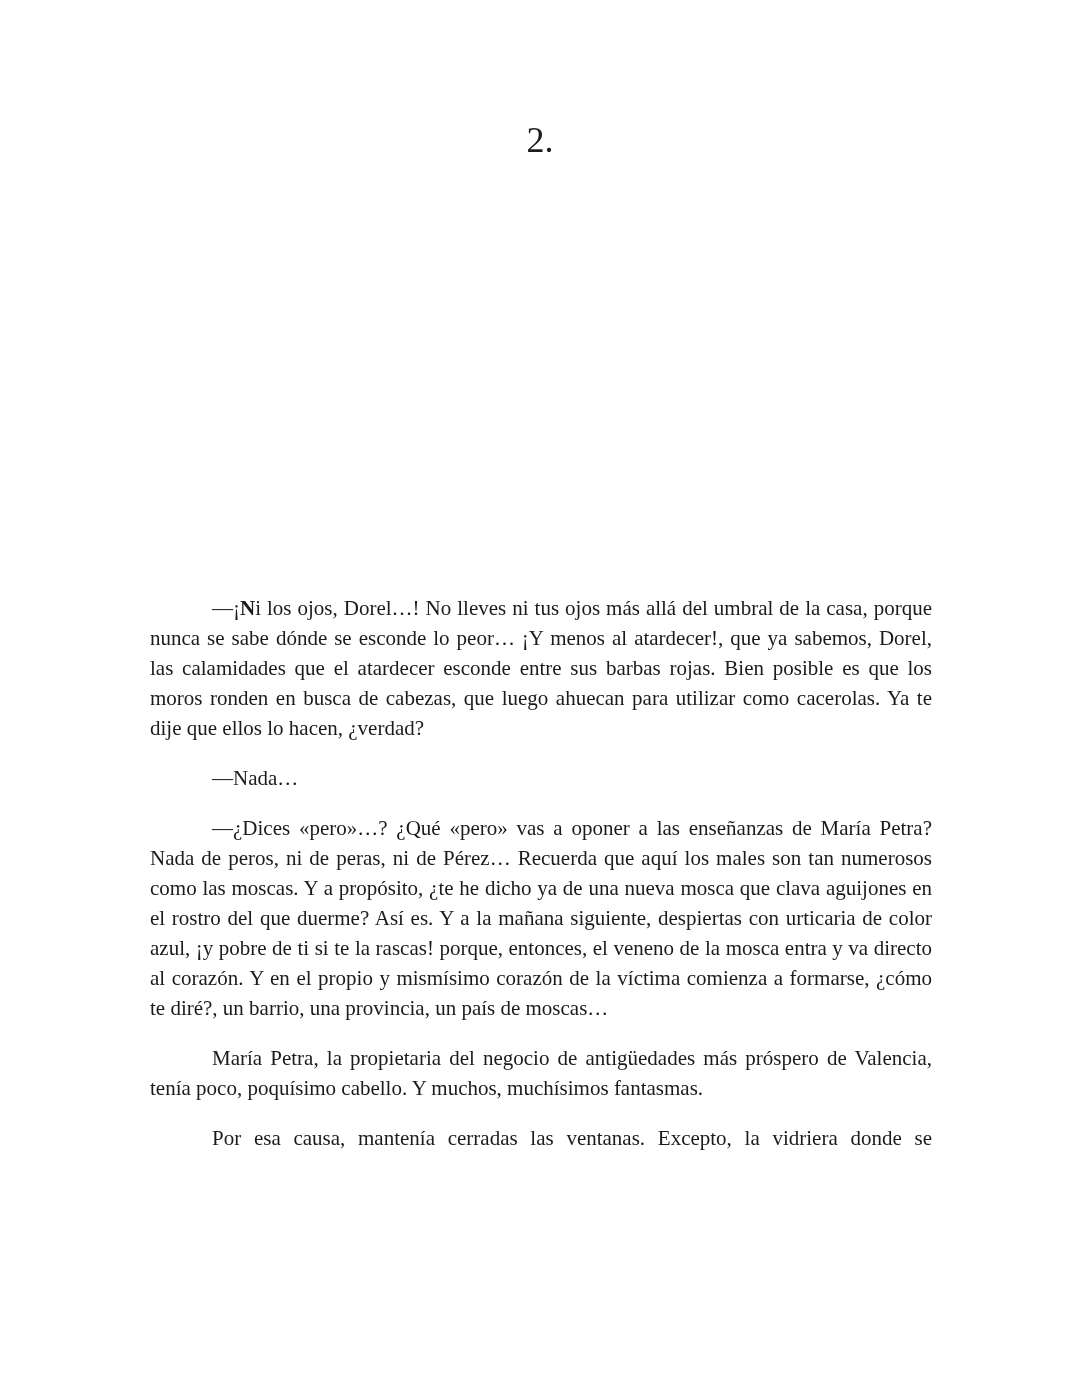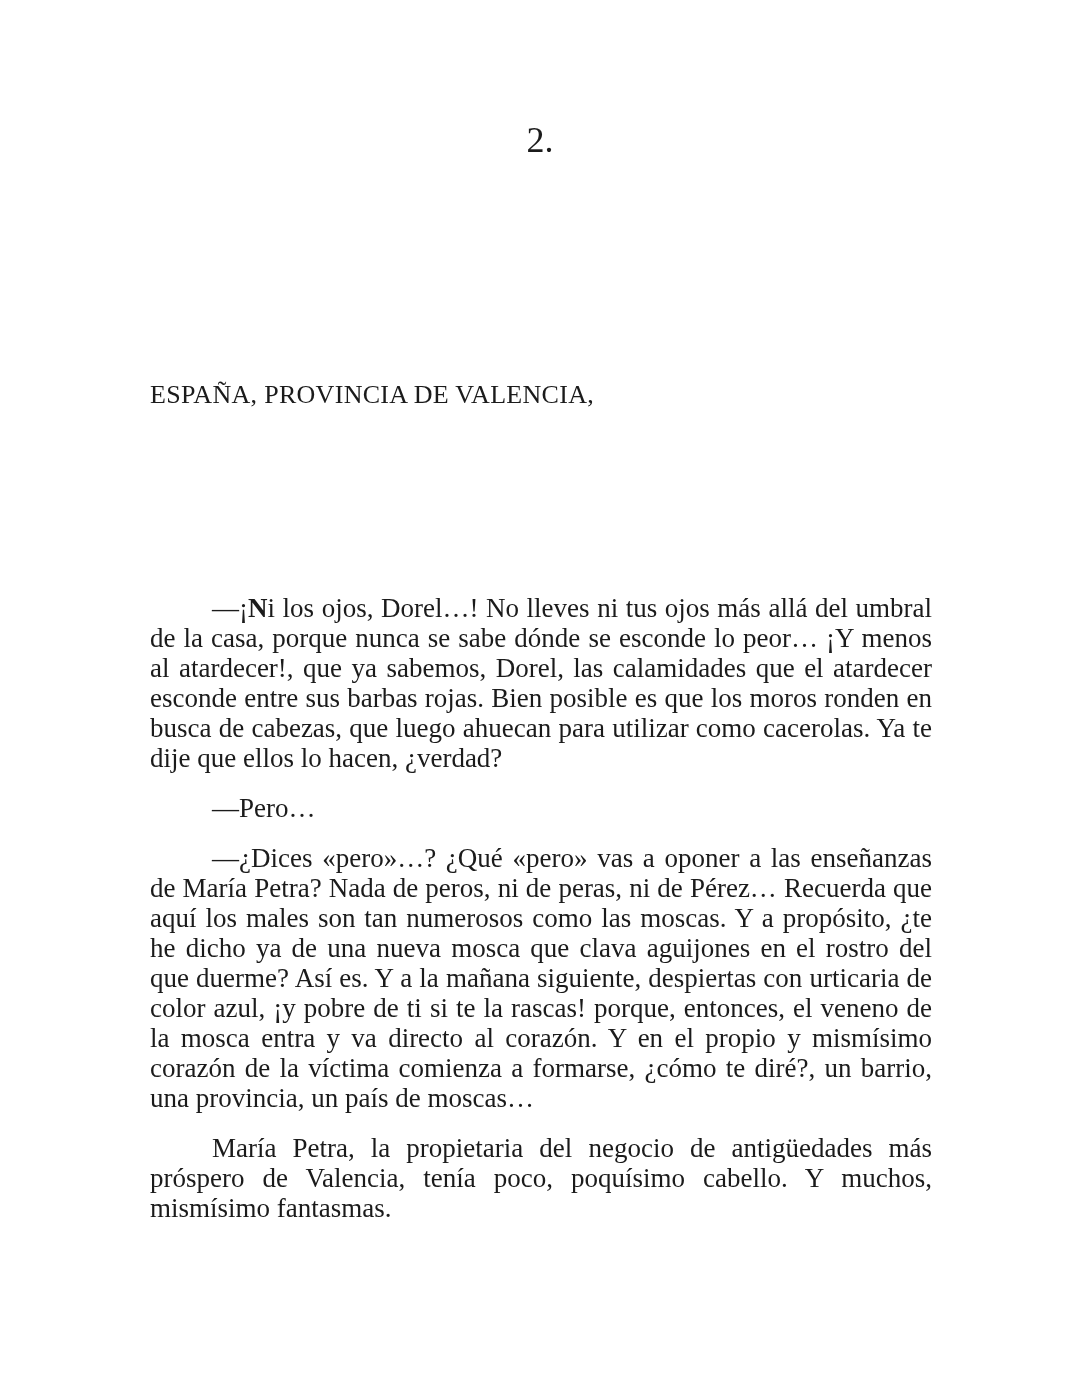--- a/index.html
+++ b/index.html
@@ -34,49 +34,49 @@
     letter-spacing: 0.3px;
     white-space: nowrap;
   }
   .dateline-location { top: 380px; }
   .dateline-date     { top: 485px; }
   .body-text {
     position: absolute;
     top: 593px;
     left: 150px;
     width: 782px;
-    font-size: 27px;
+    font-size: 21px;
     line-height: 30px;
     text-align: justify;
   }
   .para {
     margin: 0 0 20px 0;
     text-indent: 62px;
   }
   .para:last-child { margin-bottom: 0; }
   .force-justify { text-align-last: justify; }
   .lead-letter { font-weight: 700; }
 </style>
 </head>
 <body>
 
 <div class="page">
 
   <div class="chapter-number">2.</div>
 
-  <div class="dateline dateline-location">ESPAÑA, PROVINCIA DE VALENCIA,</div>
 
 
   <div class="body-text">
 
     <p class="para"><span>—¡</span><span class="lead-letter">N</span><span>i los ojos, Dorel…! No lleves ni tus ojos más allá del umbral de la casa, porque nunca se sabe dónde se esconde lo peor… ¡Y menos al atardecer!, que ya sabemos, Dorel, las calamidades que el atardecer esconde entre sus barbas rojas. Bien posible es que los moros ronden en busca de cabezas, que luego ahuecan para utilizar como cacerolas. Ya te dije que ellos lo hacen, ¿verdad?</span></p>
 
-    <p class="para">—Pero…</p>
+    <p class="para">—Nada…</p>
 
     <p class="para">—¿Dices «pero»…? ¿Qué «pero» vas a oponer a las enseñanzas de María Petra? Nada de peros, ni de peras, ni de Pérez… Recuerda que aquí los males son tan numerosos como las moscas. Y a propósito, ¿te he dicho ya de una nueva mosca que clava aguijones en el rostro del que duerme? Así es. Y a la mañana siguiente, despiertas con urticaria de color azul, ¡y pobre de ti si te la rascas! porque, entonces, el veneno de la mosca entra y va directo al corazón. Y en el propio y mismísimo corazón de la víctima comienza a formarse, ¿cómo te diré?, un barrio, una provincia, un país de moscas…</p>
 
 
-    <p class="para">María Petra, la propietaria del negocio de antigüedades más próspero de Valencia, tenía poco, poquísimo cabello. Y muchos, mismísimo fantasmas.</p>
+    <p class="para">María Petra, la propietaria del negocio de antigüedades más próspero de Valencia, tenía poco, poquísimo cabello. Y muchos, muchísimos fantasmas.</p>
 
+    <p class="para force-justify">Por esa causa, mantenía cerradas las ventanas. Excepto, la vidriera donde se</p>
 
   </div>
 
 </div>
 
 </body></html>

